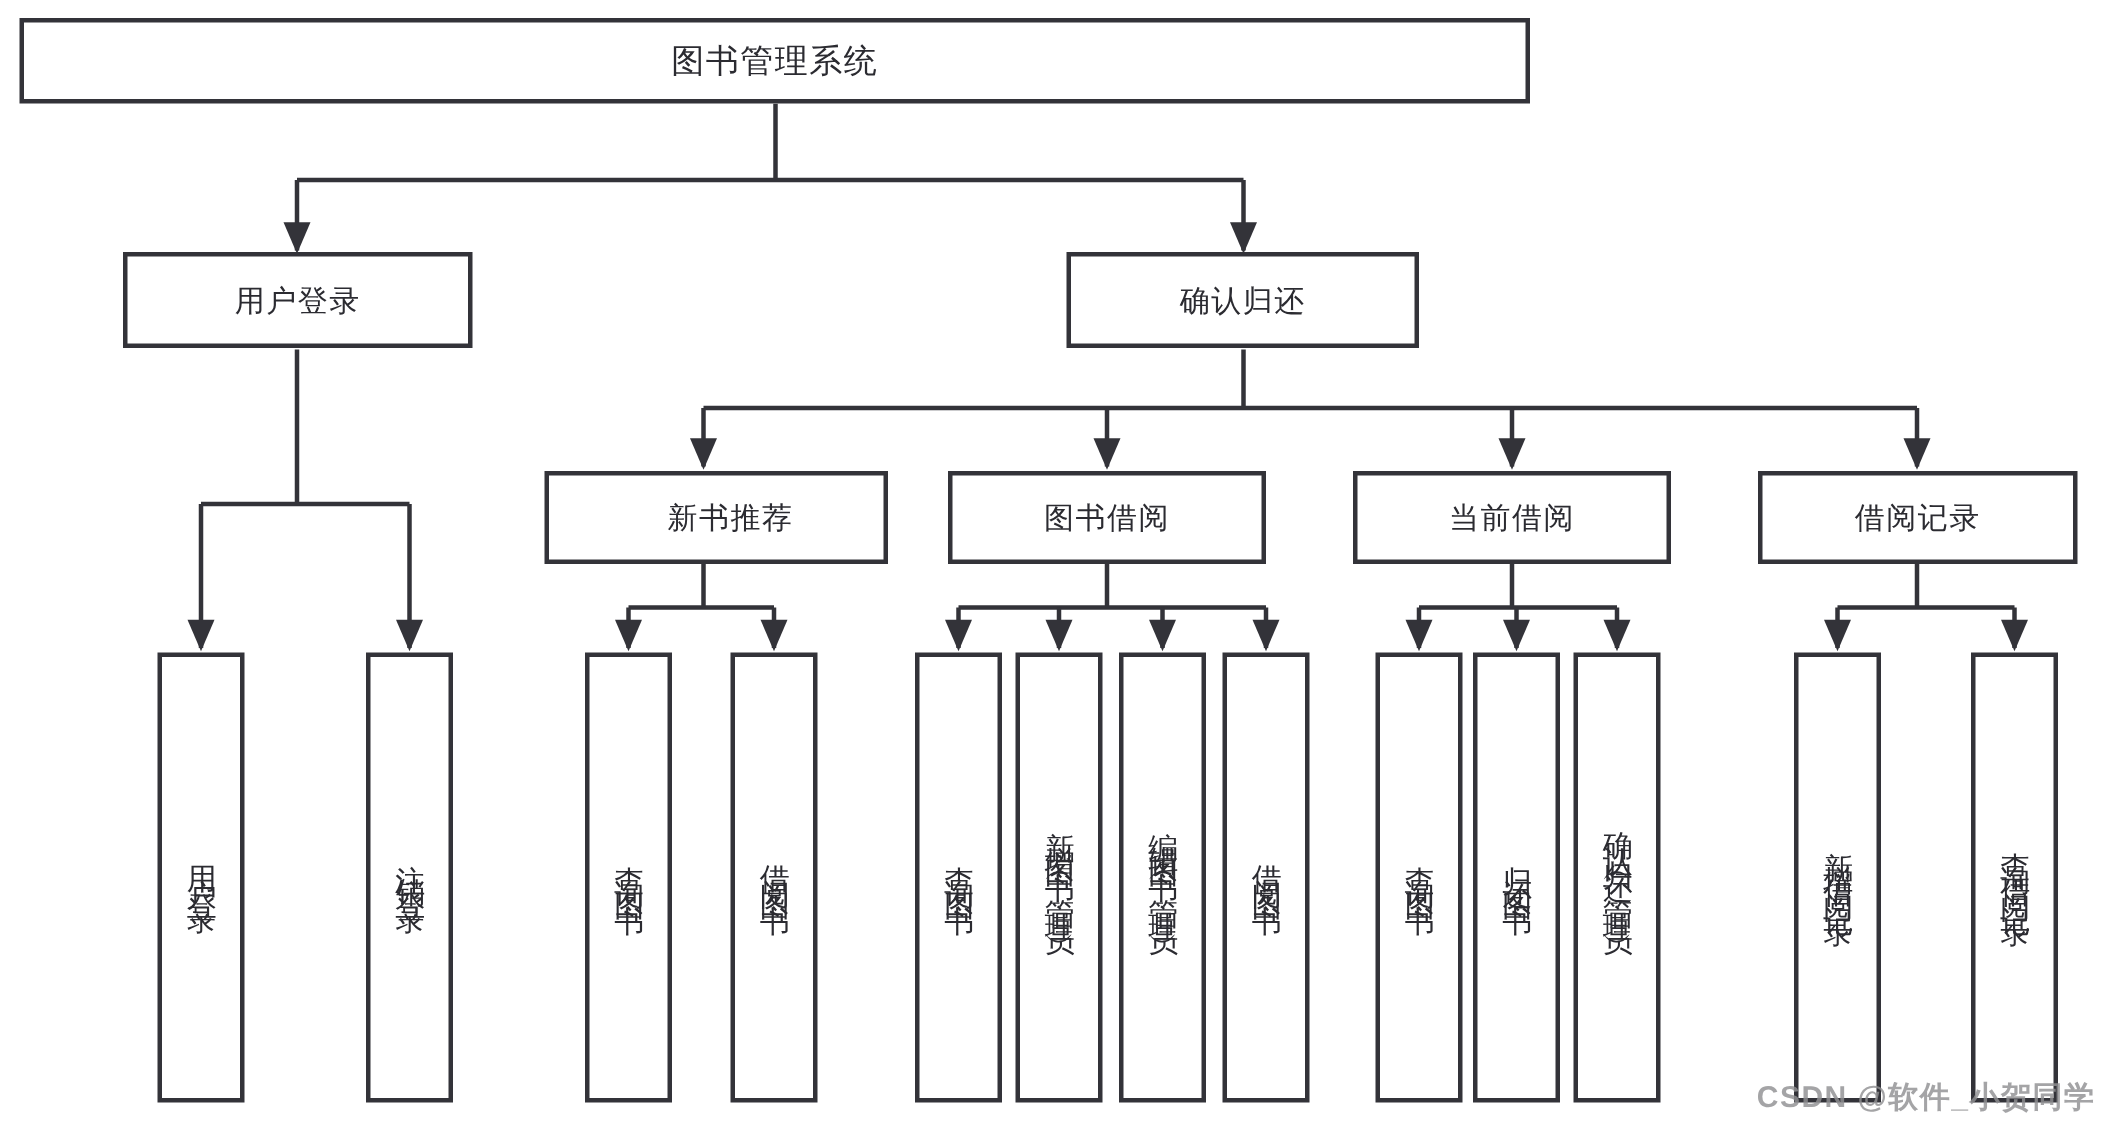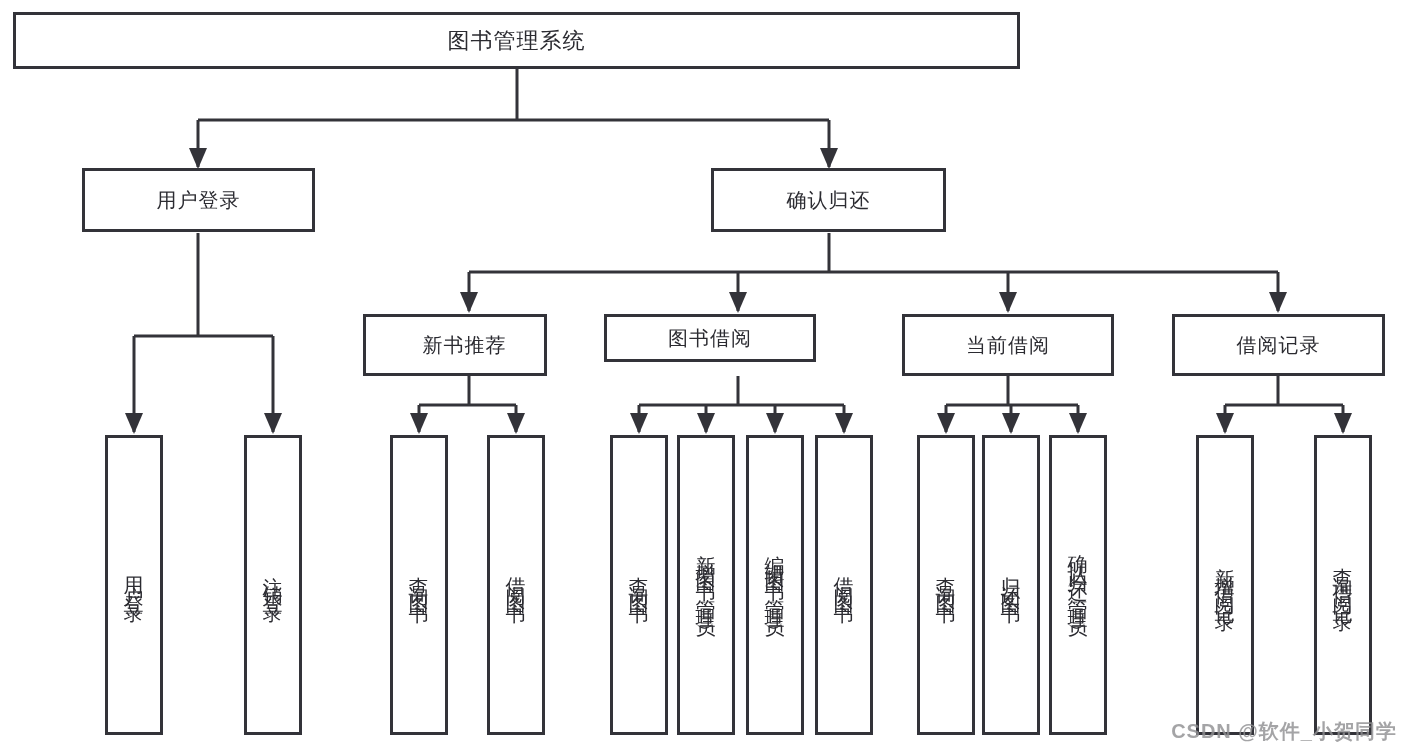--- a/index.html
+++ b/index.html
@@ -66,22 +66,22 @@
       <path d="M1225 405 V432" marker-end="url(#ah)"></path>
       <path d="M1343 405 V432" marker-end="url(#ah)"></path>
     </g>
   </svg>
 
   <div class="node root" style="left:13px;top:12px;width:1007px;height:57px;">图书管理系统</div>
 
   <div class="node" style="left:82px;top:168px;width:233px;height:64px;">用户登录</div>
   <div class="node" style="left:711px;top:168px;width:235px;height:64px;">确认归还</div>
 
-  <div class="node" style="left:363px;top:314px;width:184px;height:62px;padding-left:19px;">新书推荐</div>
-  <div class="node" style="left:604px;top:314px;width:212px;height:48px;">图书借阅</div>
+  <div class="node" style="left:363px;top:314px;width:229px;height:62px;padding-left:19px;">新书推荐</div>
+  <div class="node" style="left:632px;top:314px;width:212px;height:62px;">图书借阅</div>
   <div class="node" style="left:1172px;top:314px;width:213px;height:62px;">借阅记录</div>
   <div class="node" style="left:902px;top:314px;width:212px;height:62px;">当前借阅</div>
 
   <div class="node leaf" style="left:105px;top:435px;width:58px;height:300px;">
     <span class="vtext">用户登录</span>
     </div>
   <div class="node leaf" style="left:244px;top:435px;width:58px;height:300px;">
     <span class="vtext">注销登录</span>
     </div>
 

